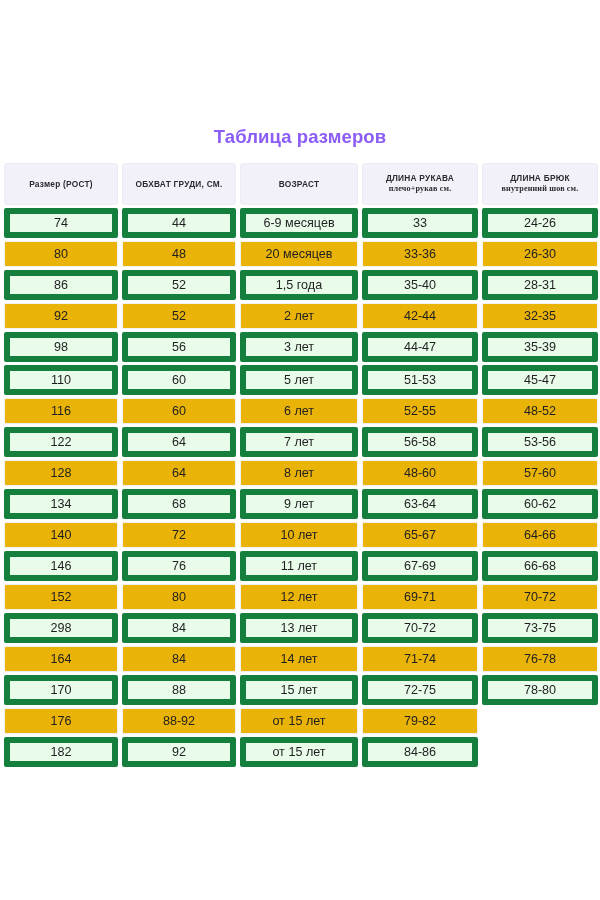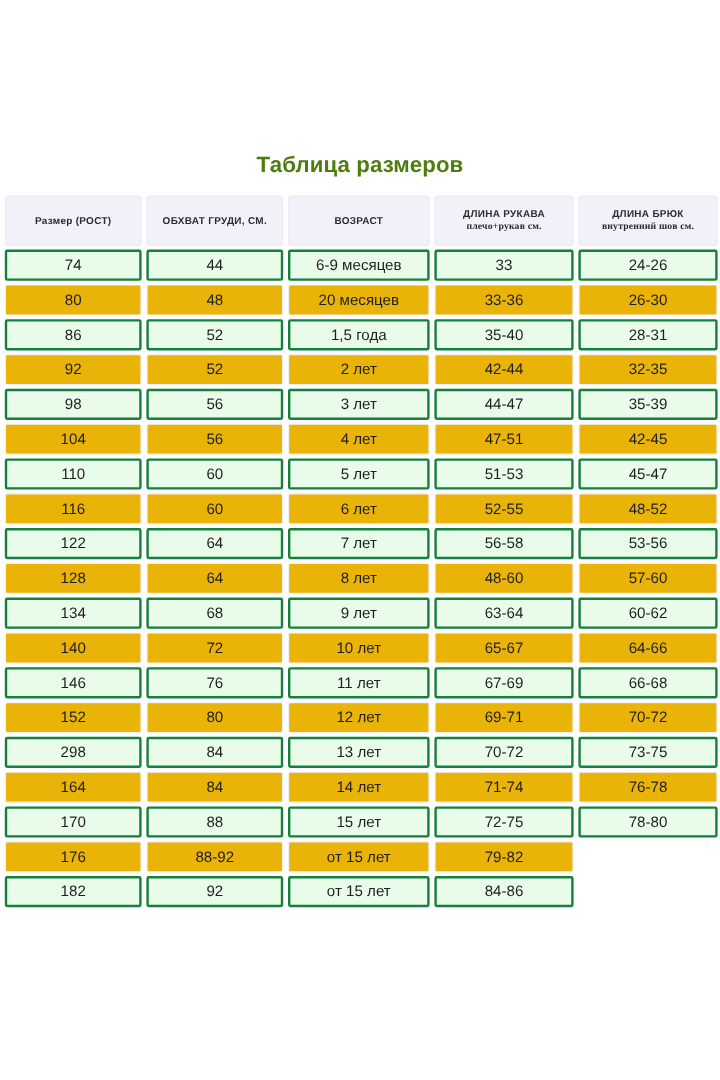--- a/index.html
+++ b/index.html
@@ -23,21 +23,21 @@
     background: #ffffff;
     box-sizing: border-box;
   }
 
   
   .title {
     text-align: center;
     font-size: 18.5px;
     font-weight: 700;
     letter-spacing: 0.1px;
-    color: #4d7c0f;
+    color: #8b5cf6;
     padding-top: 126px;
     line-height: 1.2;
     margin: 0 0 12px 0;
   }
 
   
   .size-table {
     width: 584px;
     margin: 0 auto;
     border-collapse: separate;
@@ -92,21 +92,21 @@
     vertical-align: middle;
     font-size: 12.6px;
     font-weight: 400;
     color: #1e1f21;
     border-radius: 2px;
     box-sizing: border-box;
   }
 
   .size-table tbody tr.alt td {
     background: #e9fbe9;
-    border: 2px solid #15803d;
+    border: 6px solid #15803d;
   }
   .size-table tbody tr.plain td {
     background: #eab308;
     border: 1px solid #f1f1f1;
   }
 
   
   .size-table tbody td.empty,
   .size-table tbody tr.alt td.empty,
   .size-table tbody tr.plain td.empty {
@@ -179,27 +179,20 @@
           <td>42-44</td>
           <td>32-35</td>
         </tr>
         <tr class="alt">
           <td>98</td>
           <td>56</td>
           <td>3 лет</td>
           <td>44-47</td>
           <td>35-39</td>
         </tr>
-        <tr class="plain">
-          <td>104</td>
-          <td>56</td>
-          <td>4 лет</td>
-          <td>47-51</td>
-          <td>42-45</td>
-        </tr>
         <tr class="alt">
           <td>110</td>
           <td>60</td>
           <td>5 лет</td>
           <td>51-53</td>
           <td>45-47</td>
         </tr>
         <tr class="plain">
           <td>116</td>
           <td>60</td>

